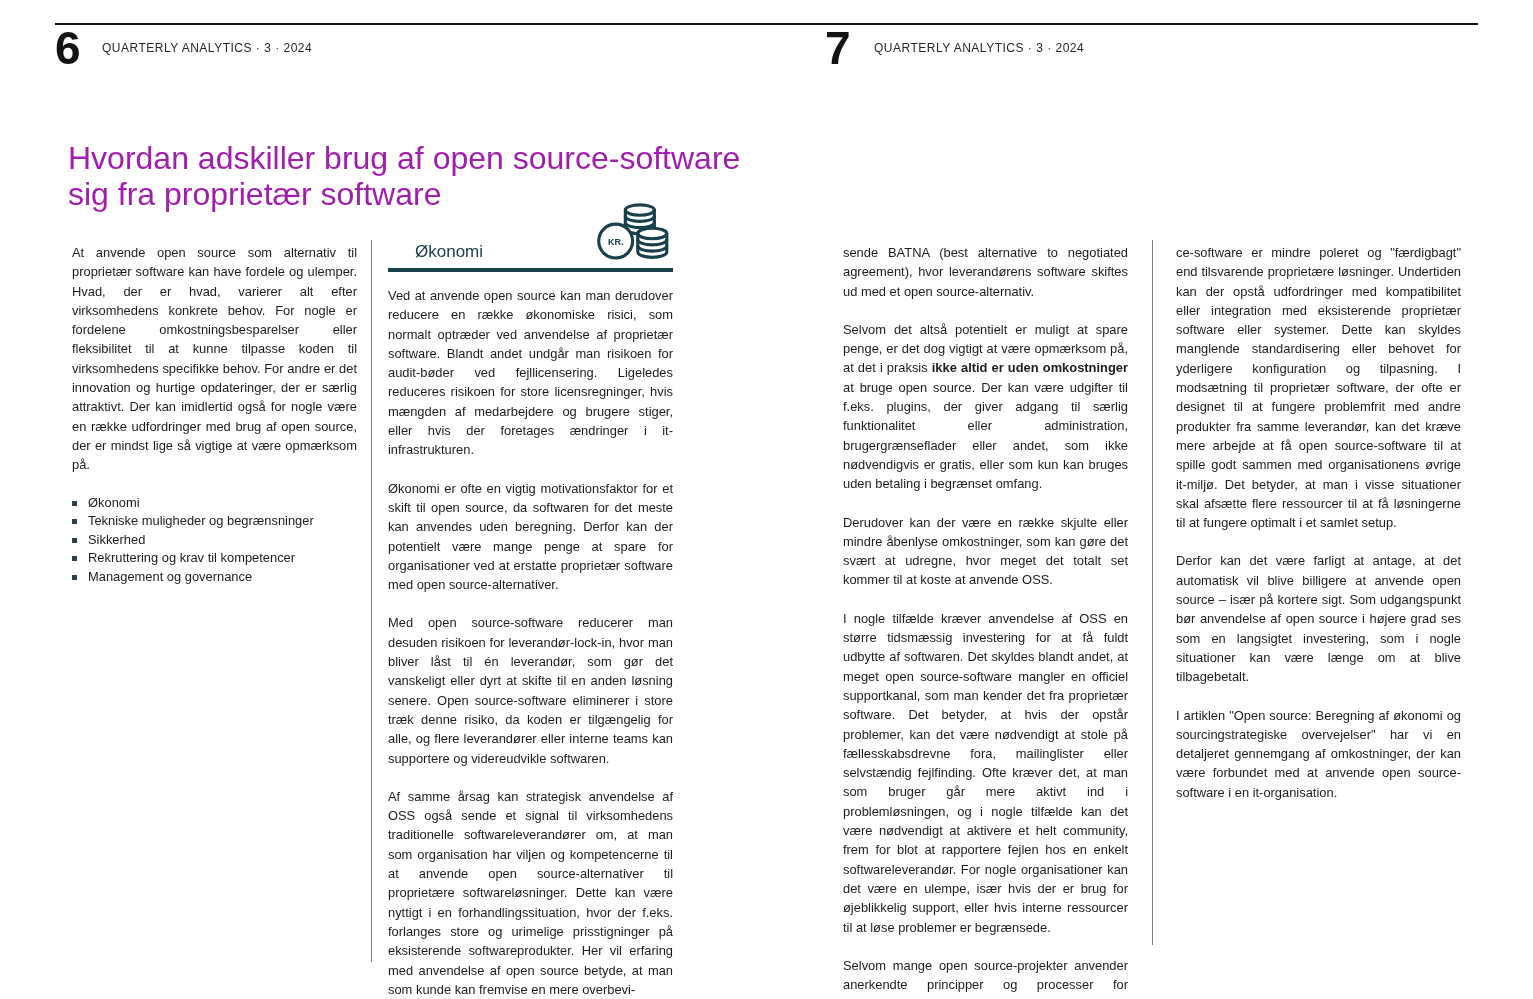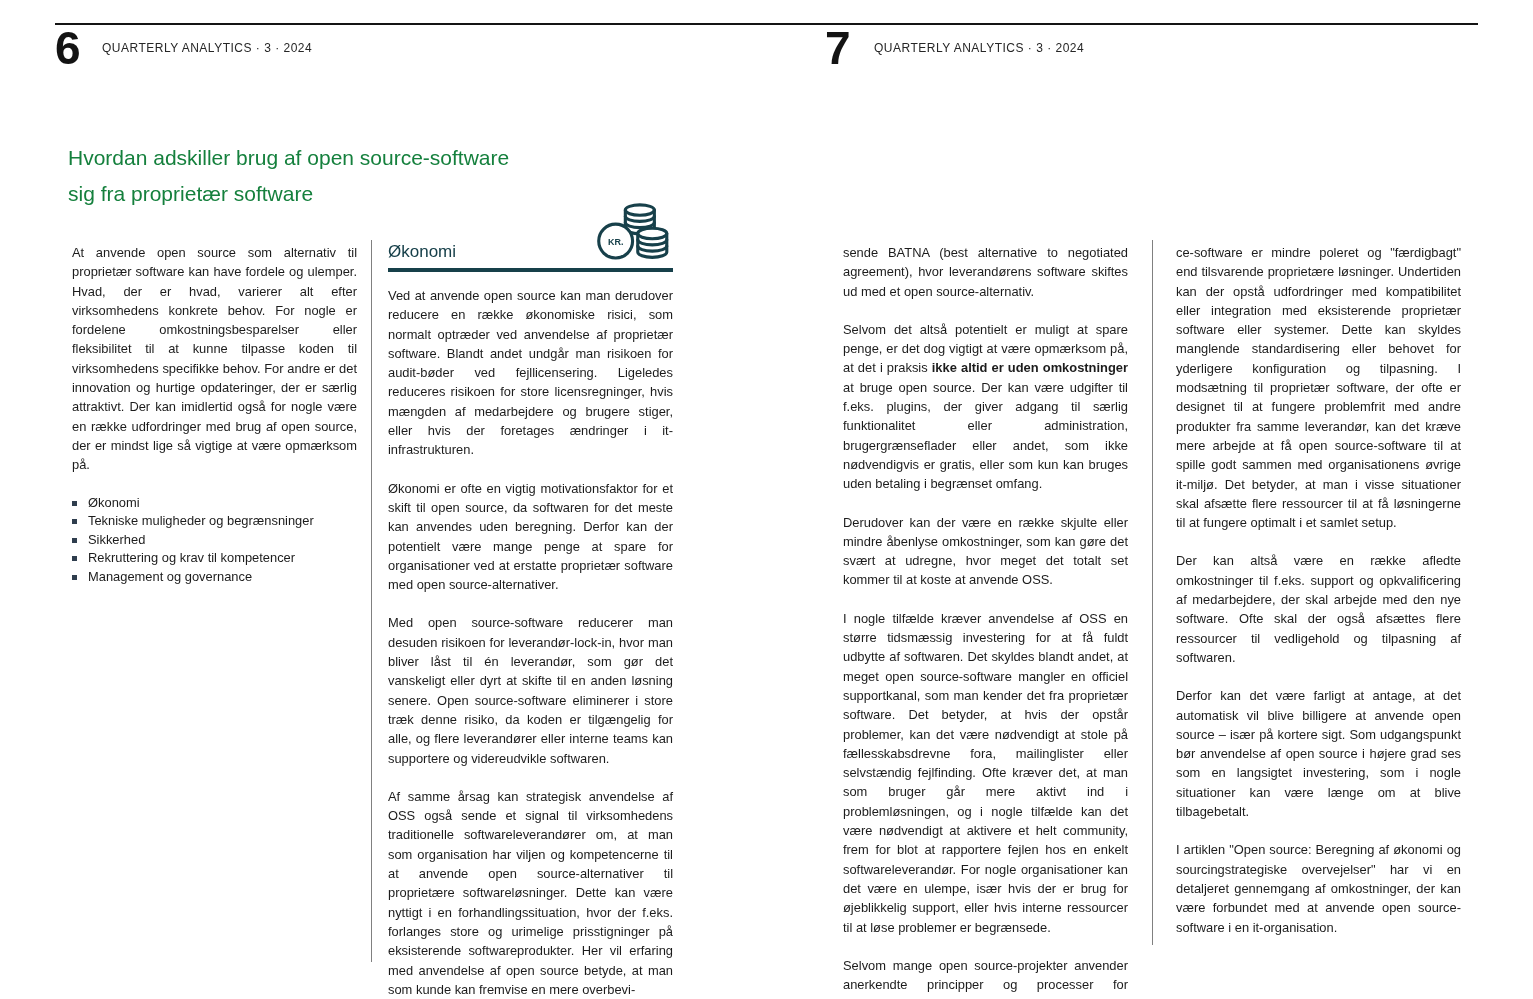--- a/index.html
+++ b/index.html
@@ -9,41 +9,41 @@
 
   .top-rule { position:absolute; left:55px; top:23px; width:1423px; height:2px; background:#141414; }
 
   .page-num { position:absolute; top:25px; font-size:46px; font-weight:700; letter-spacing:-1px; line-height:1; color:#131313; }
   .page-num.left  { left:55px; }
   .page-num.right { left:825px; }
   .journal { position:absolute; top:41px; font-size:12px; letter-spacing:0.5px; color:#262626; }
   .journal.left  { left:102px; }
   .journal.right { left:874px; }
 
-  .title { position:absolute; left:68px; top:140px; width:680px; font-size:21px; line-height:36px; font-weight:500; color:#15803d; }
+  .title { position:absolute; left:68px; top:140px; width:680px; font-size:32px; line-height:36px; font-weight:500; color:#a21caf; }
 
   .col { position:absolute; width:285px; }
   #col1 { left:72px;   top:243px; }
   #col2 { left:388px;  top:204px; }
   #col3 { left:843px;  top:243px; }
   #col4 { left:1176px; top:243px; }
 
   .col-body p { font-size:12.9px; line-height:19.3px; text-align:justify; color:#1c1c1c; margin:0 0 19px 0; }
   .col-body p:last-child { margin-bottom:0; }
   .col-body b { font-weight:700; }
 
   .bullets { list-style:none; margin-top:19px; }
   .bullets li { display:flex; align-items:flex-start; gap:11px; font-size:12.9px; line-height:18.6px; color:#1c1c1c; }
   .bullet-marker { flex:none; width:5px; height:5px; margin-top:7px; background:#2f3e4e; }
 
   .divider { position:absolute; width:1px; background:#808080; }
   #divider-left  { left:371px;  top:240px; height:722px; }
   #divider-right { left:1152px; top:240px; height:705px; }
 
-  .econ-header { position:relative; height:64px; }
+  .econ-header { position:relative; height:64px;margin-left:27px; }
   .econ-heading { position:absolute; left:0; bottom:6px; font-size:17px; font-weight:500; color:#17404a; }
   .econ-icon { position:absolute; right:0; top:-2px; width:76px; height:63px; }
   .econ-rule { height:4px; background:#17404a; margin-bottom:14px; }
 </style>
 </head>
 <body>
 
 <div class="canvas">
 
   <div class="top-rule"></div>
@@ -123,19 +123,18 @@
         <p><span>I nogle tilfælde kræver anvendelse af OSS en større tidsmæssig investering for at få fuldt udbytte af softwaren. Det skyldes blandt andet, at meget open source-software mangler en officiel supportkanal, som man kender det fra proprietær software. Det betyder, at hvis der opstår problemer, kan det være nødvendigt at stole på fællesskabsdrevne fora, mailinglister eller selvstændig fejlfinding. Ofte kræver det, at man som bruger går mere aktivt ind i problemløsningen, og i nogle tilfælde kan det være nødvendigt at aktivere et helt community, frem for blot at rapportere fejlen hos en enkelt softwareleverandør. For nogle organisationer kan det være en ulempe, især hvis der er brug for øjeblikkelig support, eller hvis interne ressourcer til at løse problemer er begrænsede.</span></p>
         <p><span>Selvom mange open source-projekter anvender anerkendte principper og processer for kvalitetssikring, kan man desuden opleve, at open sour-</span></p>
       </div>
   </div>
 
   <div class="divider" id="divider-right"></div>
 
   <div class="col" id="col4">
     <div class="col-body">
         <p><span>ce-software er mindre poleret og "færdigbagt" end tilsvarende proprietære løsninger. Undertiden kan der opstå udfordringer med kompatibilitet eller integration med eksisterende proprietær software eller systemer. Dette kan skyldes manglende standardisering eller behovet for yderligere konfiguration og tilpasning. I modsætning til proprietær software, der ofte er designet til at fungere problemfrit med andre produkter fra samme leverandør, kan det kræve mere arbejde at få open source-software til at spille godt sammen med organisationens øvrige it-miljø. Det betyder, at man i visse situationer skal afsætte flere ressourcer til at få løsningerne til at fungere optimalt i et samlet setup.</span></p>
-        <p><span>Der kan altså være en række afledte omkostninger til f.eks. support og opkvalificering af medarbejdere, der skal arbejde med den nye software. Ofte skal der også afsættes flere ressourcer til vedligehold og tilpasning af softwaren.</span></p>
         <p><span>Derfor kan det være farligt at antage, at det automatisk vil blive billigere at anvende open source – især på kortere sigt. Som udgangspunkt bør anvendelse af open source i højere grad ses som en langsigtet investering, som i nogle situationer kan være længe om at blive tilbagebetalt.</span></p>
         <p><span>I artiklen "Open source: Beregning af økonomi og sourcingstrategiske overvejelser" har vi en detaljeret gennemgang af omkostninger, der kan være forbundet med at anvende open source-software i en it-organisation.</span></p>
       </div>
   </div>
 
 </div>
 
 </body></html>

